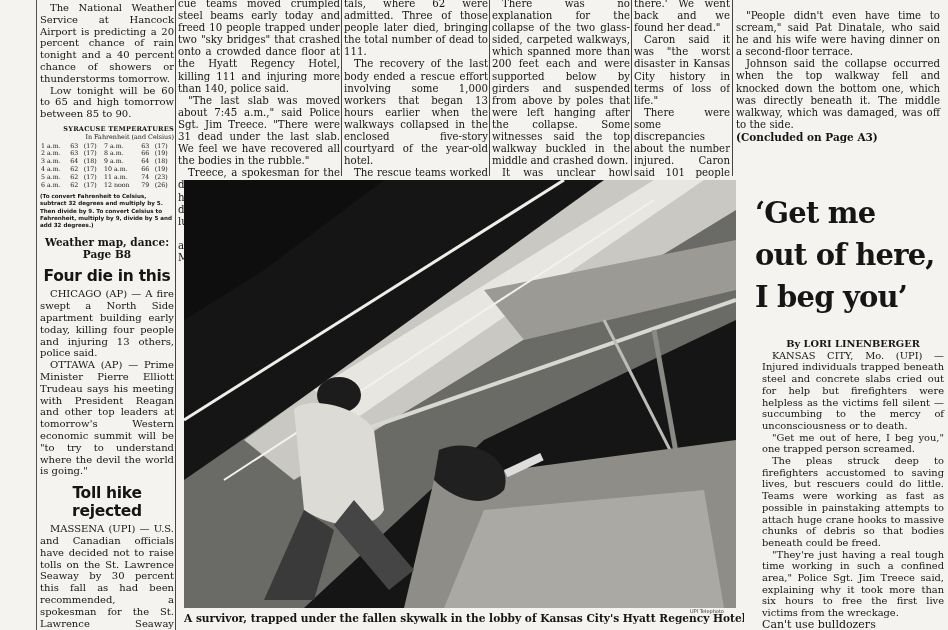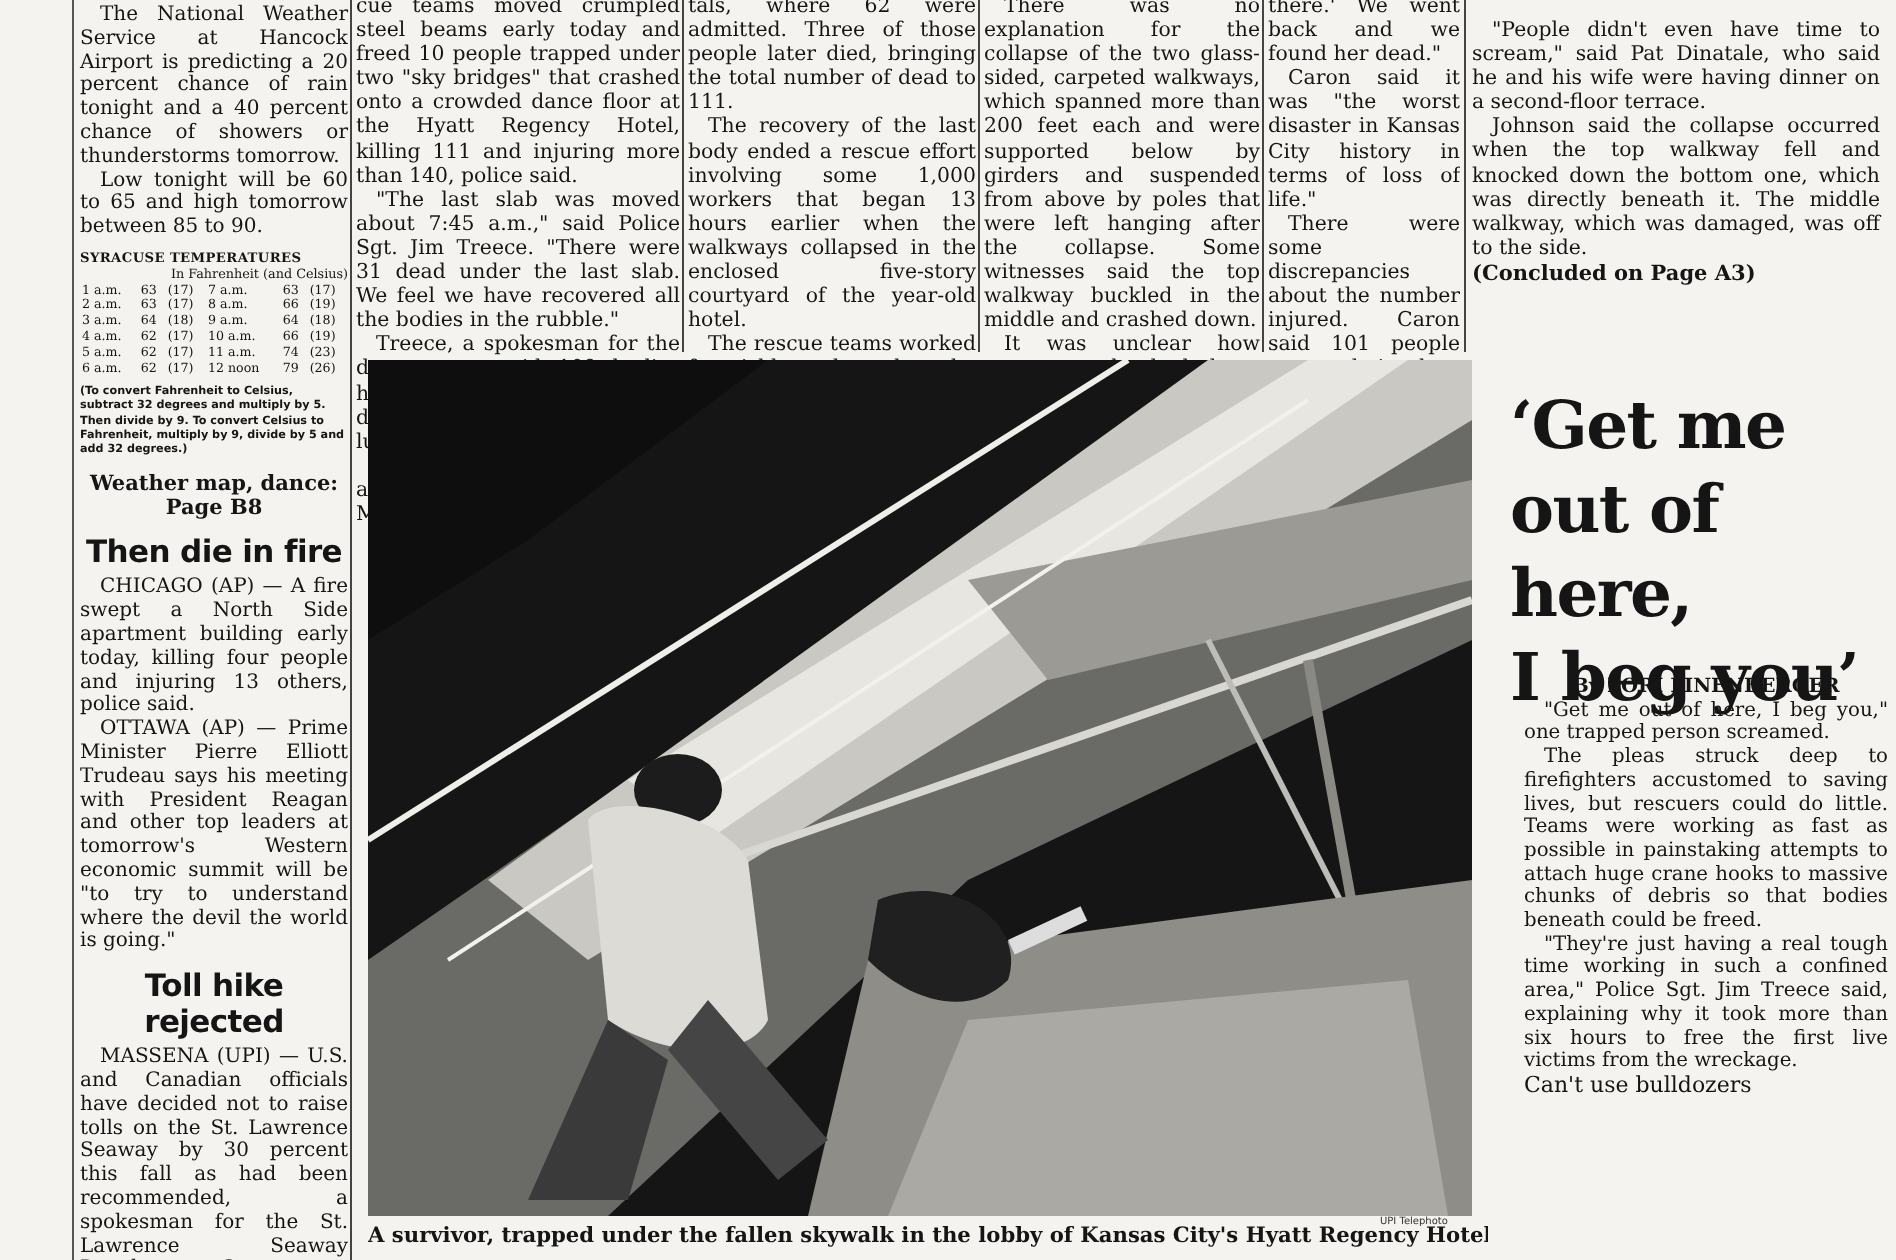--- a/index.html
+++ b/index.html
@@ -16,21 +16,21 @@
   .rule-v { position:absolute; width:1px; background:#444; }
   .left-margin-rule { position:absolute; left:36px; top:0; width:1px; height:630px; background:#555; }
 
   
   #left { left:40px; top:0; width:134px; font-size:10px; line-height:11.8px; }
   .brief-head {
     font-family:"DejaVu Sans", "Liberation Sans", sans-serif; font-weight:bold;
     font-size:15.5px; line-height:18px; text-align:center; margin:7px 0 3px; letter-spacing:-0.3px;
   }
   .temps { margin:6px 0 4px; font-size:6.4px; line-height:7.8px; }
-  .temps .t-title { text-align:left; font-weight:bold; font-size:6.6px; letter-spacing:0.2px; }
+  .temps .t-title { text-align:right; font-weight:bold; font-size:6.6px; letter-spacing:0.2px; }
   .temps .t-sub { text-align:right; }
   .temps table { width:100%; border-collapse:collapse; font-size:6.3px; }
   .temps td { padding:0 1px; white-space:nowrap; }
   .temps .note { font-family:"DejaVu Sans", "Liberation Sans", sans-serif; font-weight:bold; font-size:5.6px; line-height:7.1px; margin-top:5px; text-align:left; }
   .wx-link { font-weight:bold; font-size:10.5px; text-align:center; margin:8px 0 6px; }
 
   #c2 { left:178px; top:-2px; width:162px; }
   #c3 { left:344px; top:-2px; width:144px; }
   #c4 { left:492px; top:-2px; width:138px; }
   #c5 { left:634px; top:-2px; width:96px; overflow:hidden; }
@@ -46,21 +46,21 @@
   .credit { position:absolute; left:690px; top:608px; font-family:"DejaVu Sans", "Liberation Sans", sans-serif; font-size:5px; color:#333; }
   .caption {
     position:absolute; left:184px; top:612px; width:560px; font-weight:bold; font-size:10.6px;
     line-height:13px; white-space:nowrap; overflow:hidden;
   }
 
   
   #story-head {
     position:absolute; left:755px; top:192px; width:190px;
     font-family:"DejaVu Serif", "Liberation Serif", serif; font-weight:bold;
-    font-size:33px; line-height:42px; letter-spacing:-0.8px;
+    font-size:29px; line-height:42px; letter-spacing:-0.8px;
   }
   #story { left:762px; top:338px; width:182px; font-size:9.9px; line-height:11.7px; }
   .byline { text-align:center; font-weight:bold; font-size:9.8px; text-indent:0 !important; }
   .subhead { text-align:left; font-weight:normal; font-size:11px; text-indent:0 !important; margin-top:1px; }
 </style>
 </head>
 <body>
 
 <div class="left-margin-rule"></div>
 
@@ -120,21 +120,21 @@
             <td>79</td>
             <td>(26)</td>
           </tr>
         </tbody>
     </table>
     <div class="note">(To convert Fahrenheit to Celsius, subtract 32 degrees and multiply by 5. Then divide by 9. To convert Celsius to Fahrenheit, multiply by 9, divide by 5 and add 32 degrees.)</div>
   </div>
   <div class="wx-link">Weather map, dance: Page B8</div>
 
   <div>
-    <div class="brief-head">Then die in fire</div>
+    <div class="brief-head">Four die in this</div>
     <p>CHICAGO (AP) — A fire swept a North Side apartment building early today, killing four people and injuring 13 others, police said.</p>
   </div>
   <div>
     <p>OTTAWA (AP) — Prime Minister Pierre Elliott Trudeau says his meeting with President Reagan and other top leaders at tomorrow's Western economic summit will be "to try to understand where the devil the world is going."</p>
   </div>
   <div>
     <div class="brief-head">Toll hike rejected</div>
     <p>MASSENA (UPI) — U.S. and Canadian officials have decided not to raise tolls on the St. Lawrence Seaway by 30 percent this fall as had been recommended, a spokesman for the St. Lawrence Seaway Development Corp. says.</p>
   </div>
 
@@ -204,18 +204,19 @@
 <div class="credit">UPI Telephoto</div>
 <div class="caption">A survivor, trapped under the fallen skywalk in the lobby of Kansas City's Hyatt Regency Hotel, is given plasma by</div>
 
 <div id="story-head">
   <div>‘Get me</div>
   <div>out of here,</div>
   <div>I beg you’</div>
 </div>
 <div class="col" id="story">
   <p class="byline">By LORI LINENBERGER</p>
+  <p>KANSAS CITY, Mo. (UPI) — Injured individuals trapped beneath steel and concrete slabs cried out for help but firefighters were helpless as the victims fell silent — succumbing to the mercy of unconsciousness or to death.</p>
   <p>"Get me out of here, I beg you," one trapped person screamed.</p>
   <p>The pleas struck deep to firefighters accustomed to saving lives, but rescuers could do little. Teams were working as fast as possible in painstaking attempts to attach huge crane hooks to massive chunks of debris so that bodies beneath could be freed.</p>
   <p>"They're just having a real tough time working in such a confined area," Police Sgt. Jim Treece said, explaining why it took more than six hours to free the first live victims from the wreckage.</p>
   <p class="subhead">Can't use bulldozers</p>
 
 </div>
 
 </body></html>

